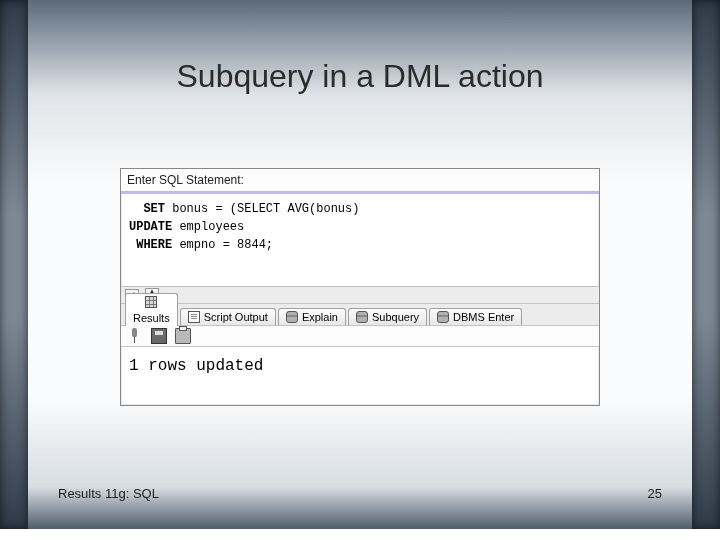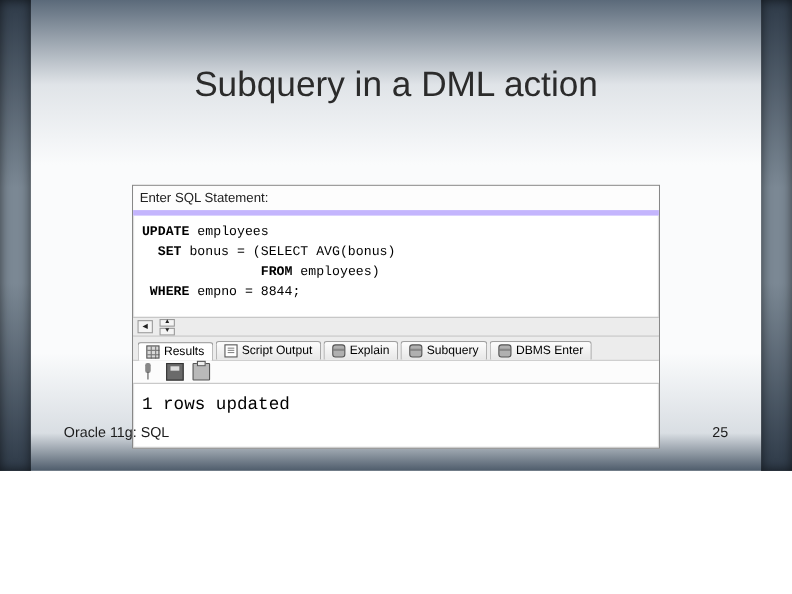--- a/index.html
+++ b/index.html
@@ -5,21 +5,21 @@
   html, body {
     margin: 0;
     padding: 0;
     width: 720px;
     height: 540px;
     font-family: Arial, sans-serif;
     overflow: hidden;
   }
   .slide {
     width: 720px;
-    height: 428px;
+    height: 529px;
     position: relative;
     background: linear-gradient(180deg, #5b6a7a 0%, #e0e4e8 18%, #fafbfc 35%, #fafbfc 75%, #d9dee3 92%, #4e5c6b 100%);
     box-sizing: border-box;
   }
   .slide::before, .slide::after {
     content: '';
     position: absolute;
     top: 0;
     bottom: 0;
     width: 28px;
@@ -47,21 +47,21 @@
     width: 478px;
     background: #fff;
     border: 1px solid #888;
     font-family: Tahoma, Arial, sans-serif;
     font-size: 12px;
     box-shadow: 0 0 0 1px #e8e8e8 inset;
   }
 
   .win-header {
     padding: 4px 6px;
-    border-bottom: 5px solid #c4b5fd;
+    border-bottom: 3px solid #c4b5fd;
     background: #fdfdfd;
     color: #222;
     font-size: 12px;
   }
 
   .sql-area {
     padding: 6px 8px 2px 8px;
     font-family: "Courier New", monospace;
     font-size: 12px;
     white-space: pre;
@@ -120,20 +120,21 @@
     border-bottom: none;
     background: linear-gradient(#fdfdfd, #e7e7e7);
     font-size: 11px;
     cursor: default;
     border-radius: 3px 3px 0 0;
     position: relative;
   }
   .tab.active {
     background: #fff;
     top: 1px;
+    flex-direction: column;
   }
   .tab-icon {
     width: 12px;
     height: 12px;
     display: inline-block;
   }
   .ic-grid { background:
       linear-gradient(#777,#777) 0 3px/12px 1px no-repeat,
       linear-gradient(#777,#777) 0 7px/12px 1px no-repeat,
       linear-gradient(#777,#777) 3px 0/1px 12px no-repeat,
@@ -200,21 +201,21 @@
 <body>
 
 <div class="slide">
 
   <div class="title">Subquery in a DML action</div>
 
   <div class="window">
 
     <div class="win-header">Enter SQL Statement:</div>
 
-    <div class="sql-area" id="sql-area"><div><span class="kw">UPDATE</span> employees</div><div>  <span class="kw">SET</span> bonus = (SELECT AVG(bonus)</div><div>               <span class="kw">FROM</span> employees)</div><div> <span class="kw">WHERE</span> empno = 8844;</div></div>
+    <div class="sql-area" id="sql-area"><div>  <span class="kw">SET</span> bonus = (SELECT AVG(bonus)</div><div><span class="kw">UPDATE</span> employees</div><div> <span class="kw">WHERE</span> empno = 8844;</div></div>
 
     <div class="scroll-row">
       <span class="arrow-btn">◄</span>
       <div class="updown">
         <span class="arrow-btn">▲</span>
         <span class="arrow-btn">▼</span>
       </div>
     </div>
 
     <div class="tabs" id="tabs">
@@ -244,17 +245,17 @@
       <span class="tool-btn ic-pin"></span>
       <span class="tool-btn ic-save"></span>
       <span class="tool-btn ic-print"></span>
     </div>
 
     <div class="output">1 rows updated</div>
 
   </div>
 
   <div class="footer">
-    <span>Oracle 11g: SQL</span>
+    <span>Results 11g: SQL</span>
     <span>25</span>
   </div>
 
 </div>
 
 </body></html>

